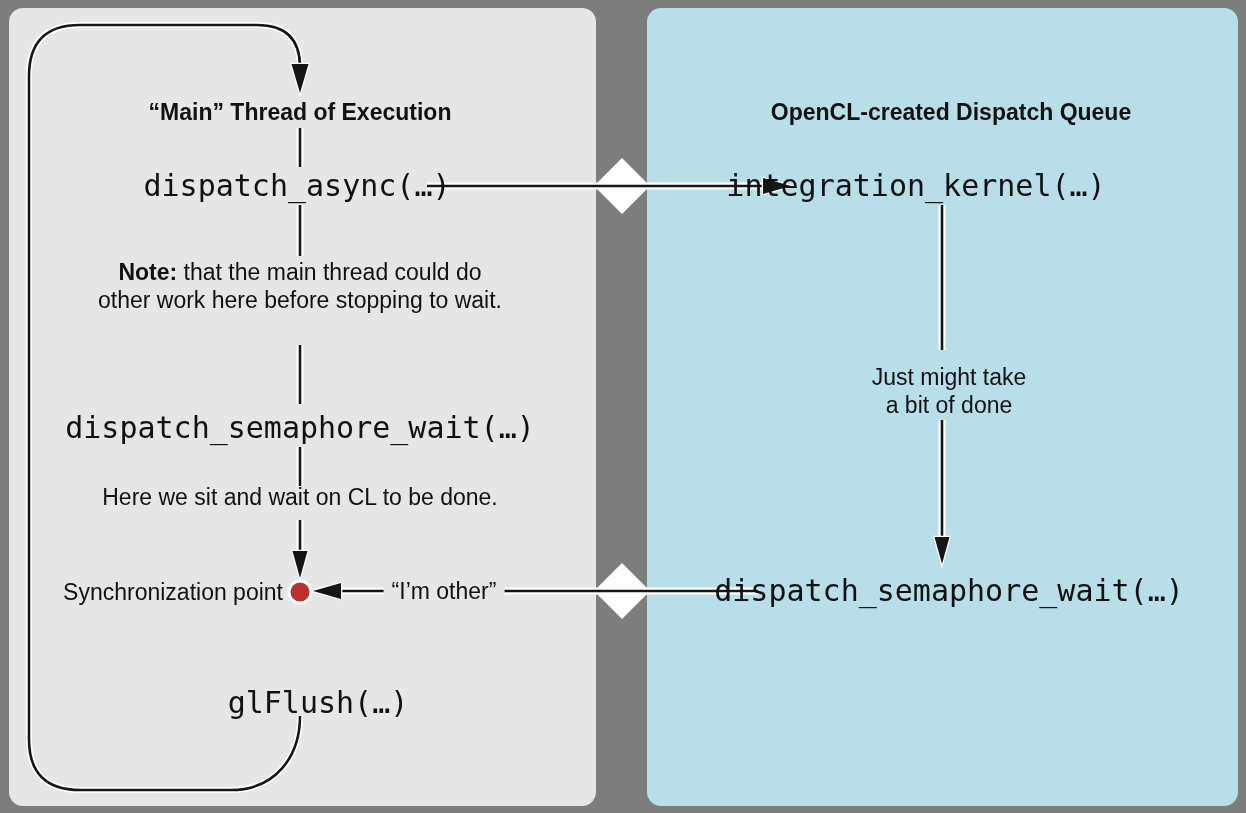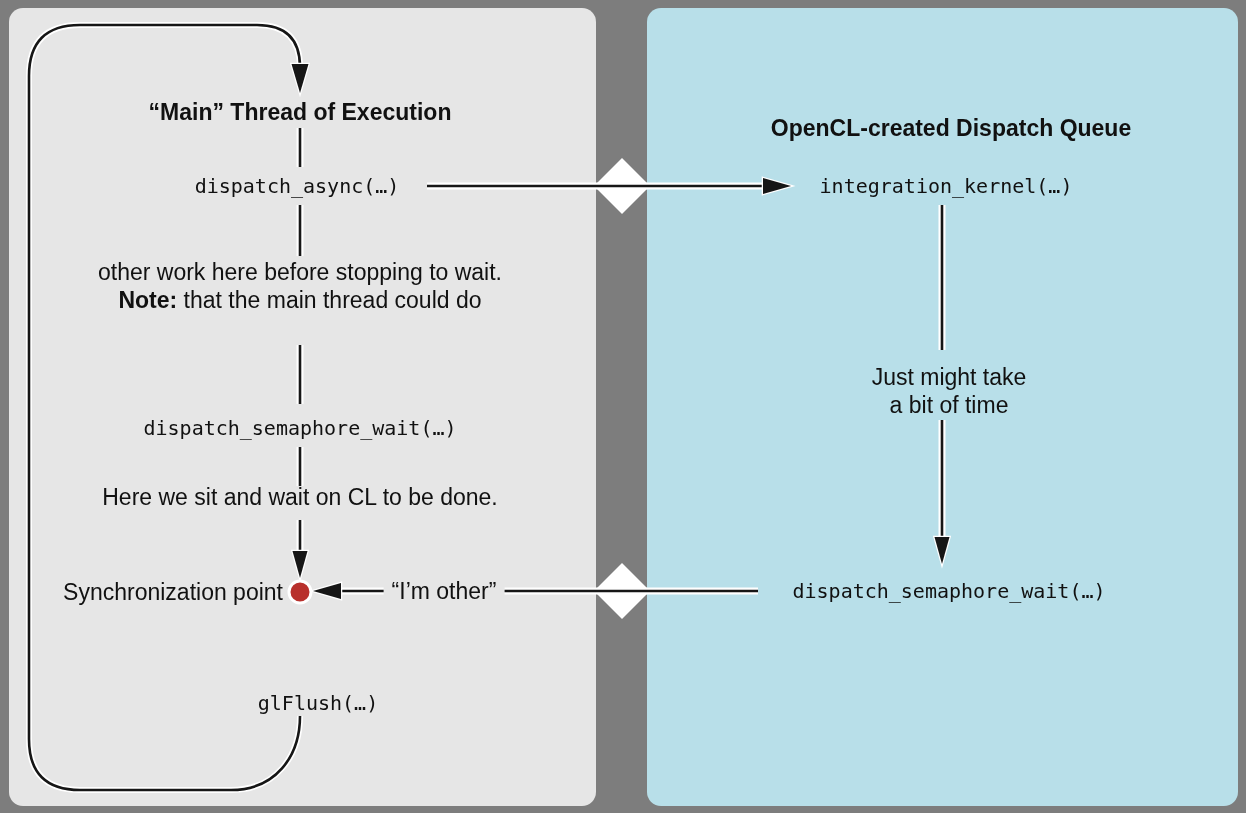--- a/index.html
+++ b/index.html
@@ -29,21 +29,21 @@
   .diamond{fill:var(--diamond-white);}
   .dot{fill:var(--sync-dot-red);stroke:#ffffff;stroke-width:3;}
   .label{
     position:absolute;z-index:3;color:#111;
     font-size:23px;line-height:28px;white-space:nowrap;
   }
   .label.center{transform:translateX(-50%);text-align:center;}
   .label.title{font-weight:bold;line-height:27px;}
   .label.mono{
     font-family:"DejaVu Sans Mono",monospace;
-    font-size:20px;line-height:28px;font-weight:normal;
+    font-size:30px;line-height:28px;font-weight:normal;
   }
   .label.multiline{text-align:center;}
   .bold{font-weight:bold;}
   .msg-chip{background:var(--left-panel-bg);padding:0 8px;}
 </style>
 </head>
 <body>
 
 <div class="canvas">
 
@@ -96,39 +96,39 @@
     </g>
 
     <circle class="dot" cx="300" cy="592" r="11"></circle>
   </svg>
 
   <div class="label title center" style="left:300px;top:99px;">“Main” Thread of Execution</div>
 
   <div class="label mono center" style="left:297px;top:172px;">dispatch_async(…)</div>
 
   <div class="label center multiline" style="left:300px;top:258px;">
+    <div><span class="bold">Note:</span><span> that the main thread could do</span></div>
     <div>other work here before stopping to wait.</div>
-    <div><span class="bold">Note:</span><span> that the main thread could do</span></div>
   </div>
 
   <div class="label mono center" style="left:300px;top:414px;">dispatch_semaphore_wait(…)</div>
 
   <div class="label center" style="left:300px;top:483px;">Here we sit and wait on CL to be done.</div>
 
   <div class="label" style="right:963px;top:578px;">Synchronization point</div>
 
   <div class="label center msg-chip" style="left:444px;top:577px;">“I’m other”</div>
 
 
   <div class="label mono center" style="left:298px;top:689px;margin-left:20px;">glFlush(…)</div>
 
-  <div class="label title center" style="left:951px;top:99px;margin-top:16px;">OpenCL-created Dispatch Queue</div>
+  <div class="label title center" style="left:951px;top:99px;">OpenCL-created Dispatch Queue</div>
 
-  <div class="label mono center" style="left:946px;top:172px;">integration_kernel(…)</div>
+  <div class="label mono center" style="left:916px;top:172px;">integration_kernel(…)</div>
 
   <div class="label center multiline" style="left:949px;top:363px;">
     <div>Just might take</div>
-    <div>a bit of time</div>
+    <div>a bit of done</div>
   </div>
 
   <div class="label mono center" style="left:949px;top:577px;">dispatch_semaphore_wait(…)</div>
 
 </div>
 
 </body></html>

